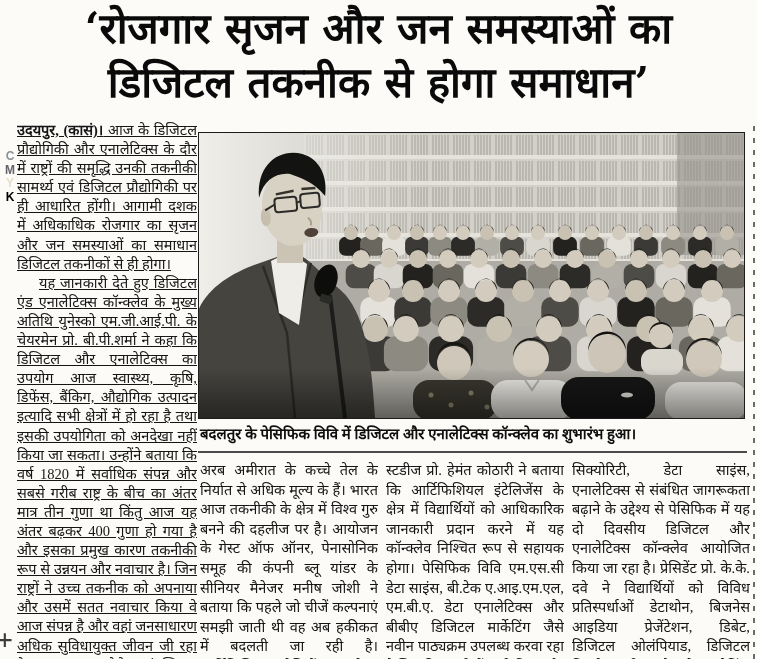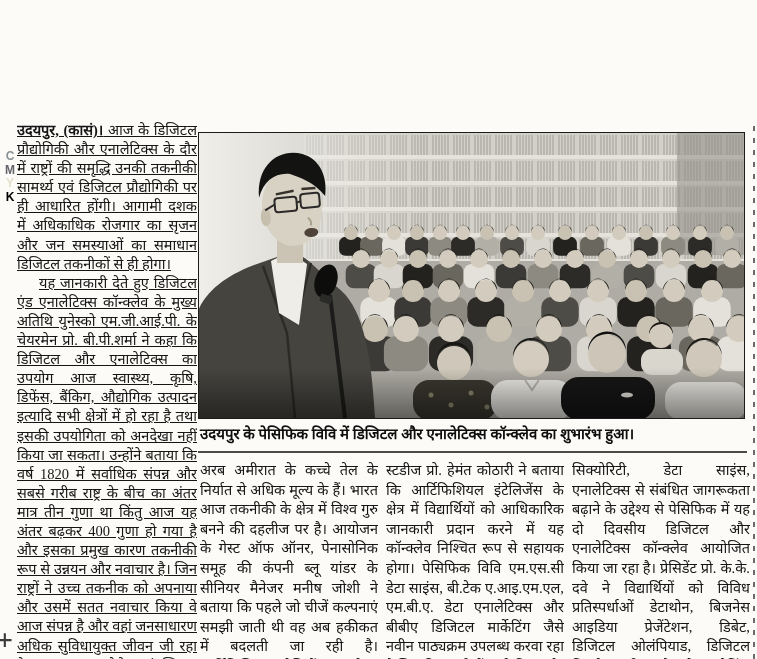--- a/index.html
+++ b/index.html
@@ -57,20 +57,24 @@
   figcaption{
     margin:5px 0 2px 2px; font-weight:700; font-size:15px; line-height:20px;
     color:#0e0e0e;
   }
 </style>
 </head>
 <body>
 
 <div class="page">
 
+  <h1 class="headline">
+    <span>‘रोजगार सृजन और जन समस्याओं का</span>
+    <span>डिजिटल तकनीक से होगा समाधान’</span>
+  </h1>
 
   <div class="cmyk">
     <div class="c">C</div>
     <div class="m">M</div>
     <div class="y">Y</div>
     <div class="k">K</div>
   </div>
   <div class="reg-plus">+</div>
   <div class="edge-dashes"></div>
 
@@ -325,21 +329,21 @@
           <g>
             <line x1="131" y1="162" x2="146" y2="285" stroke="#1c1c1a" stroke-width="4"></line>
             <ellipse cx="127" cy="148" rx="11" ry="17" fill="#0d0d0c" transform="rotate(18 127 148)"></ellipse>
             <rect x="121" y="162" width="12" height="8" rx="2" fill="#2a2a28" transform="rotate(18 127 166)"></rect>
           </g>
         </g>
 
         <rect x="0" y="235" width="545" height="50" fill="url(#shade)"></rect>
       </svg>
     </div>
-    <figcaption>उदयपुर के पेसिफिक विवि में डिजिटल और एनालेटिक्स कॉन्क्लेव का शुभारंभ हुआ।</figcaption>
+    <figcaption>बदलतुर के पेसिफिक विवि में डिजिटल और एनालेटिक्स कॉन्क्लेव का शुभारंभ हुआ।</figcaption>
   </figure>
 
   <div class="col col2">
     <p>अरब अमीरात के कच्चे तेल के निर्यात से अधिक मूल्य के हैं। भारत आज तकनीकी के क्षेत्र में विश्व गुरु बनने की दहलीज पर है। आयोजन के गेस्ट ऑफ ऑनर, पेनासोनिक समूह की कंपनी ब्लू यांडर के सीनियर मैनेजर मनीष जोशी ने बताया कि पहले जो चीजें कल्पनाएं समझी जाती थी वह अब हकीकत में बदलती जा रही है। आर्टिफिशियल इंटेलिजेंस अब बेहद अफॉर्डेबल हो गया है। स्वागत उद्बोधन में डीन पीजी</p>
   </div>
   <div class="col col3">
     <p>स्टडीज प्रो. हेमंत कोठारी ने बताया कि आर्टिफिशियल इंटेलिजेंस के क्षेत्र में विद्यार्थियों को आधिकारिक जानकारी प्रदान करने में यह कॉन्क्लेव निश्चित रूप से सहायक होगा। पेसिफिक विवि एम.एस.सी डेटा साइंस, बी.टेक ए.आइ.एम.एल, एम.बी.ए. डेटा एनालेटिक्स और बीबीए डिजिटल मार्केटिंग जैसे नवीन पाठ्यक्रम उपलब्ध करवा रहा है जिनकी इंडस्ट्री में भारी डिमांड है। ब्लॉकचैन, साइबर</p>
   </div>
   <div class="col col4">
     <p>सिक्योरिटी, डेटा साइंस, एनालेटिक्स से संबंधित जागरूकता बढ़ाने के उद्देश्य से पेसिफिक में यह दो दिवसीय डिजिटल और एनालेटिक्स कॉन्क्लेव आयोजित किया जा रहा है। प्रेसिडेंट प्रो. के.के. दवे ने विद्यार्थियों को विविध प्रतिस्पर्धाओं डेटाथोन, बिजनेस आइडिया प्रेजेंटेशन, डिबेट, डिजिटल ओलंपियाड, डिजिटल बिजनेस क्वीज और पोस्टर मेकिंग में बेहतर प्रदर्शन करने के लिए प्रेरित किया।</p>

